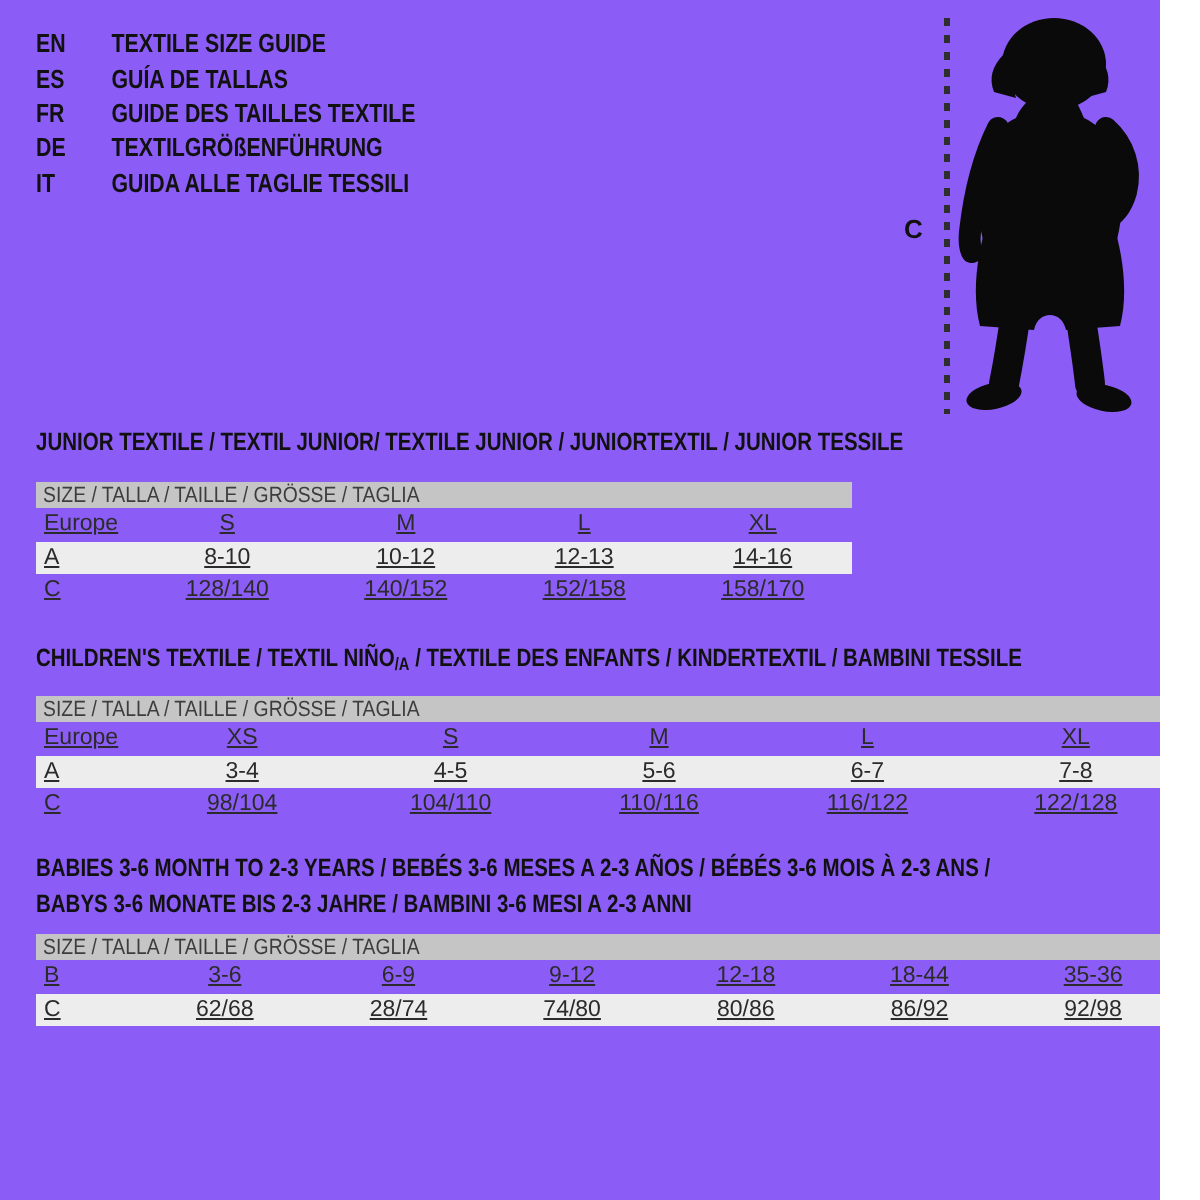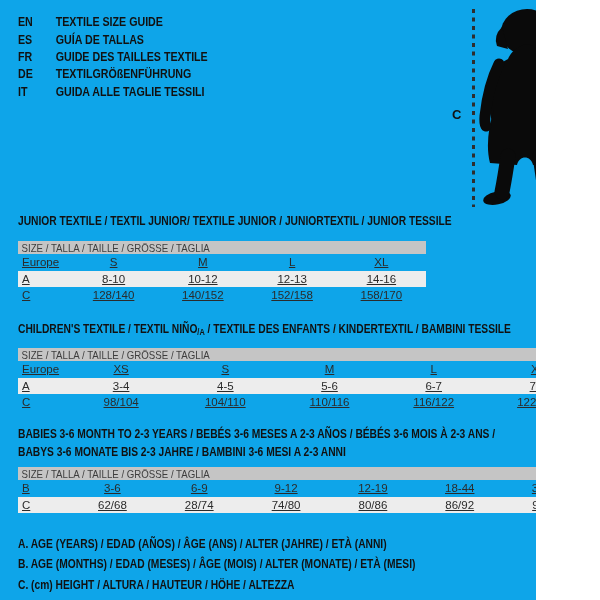--- a/index.html
+++ b/index.html
@@ -1,16 +1,16 @@
 <!DOCTYPE html>
 <html><head>
 <meta charset="utf-8">
 <style>
   html,body{margin:0;padding:0;background:#fff;}
-  .page{position:relative;width:536px;height:600px;background:#0ea5e9;overflow:hidden;
+  .page{position:relative;width:580px;height:600px;background:#8b5cf6;overflow:hidden;
         font-family:"Liberation Sans",sans-serif;color:#1f1f1f;}
 
   
   .lang-block{position:absolute;left:18px;top:13px;}
   .lang-row{display:flex;height:17.4px;align-items:center;font-weight:bold;font-size:13px;
             white-space:nowrap;transform:scaleX(.82);transform-origin:0 50%;color:#111;}
   .lang-code{flex:0 0 46px;}
 
   
   .measure-line{position:absolute;left:472px;top:9px;}
@@ -158,35 +158,30 @@
   <div class="size-table" style="left:18px;top:467px;width:572px;">
     <div class="band">
       <span class="band-text">SIZE / TALLA / TAILLE / GRÖSSE / TAGLIA</span>
     </div>
     <div>
         <div class="trow">
           <div class="cell cell-label">B</div>
           <div class="cell">3-6</div>
           <div class="cell">6-9</div>
           <div class="cell">9-12</div>
-          <div class="cell">12-19</div>
+          <div class="cell">12-18</div>
           <div class="cell">18-44</div>
           <div class="cell">35-36</div>
         </div>
         <div class="trow shaded">
           <div class="cell cell-label">C</div>
           <div class="cell">62/68</div>
           <div class="cell">28/74</div>
           <div class="cell">74/80</div>
           <div class="cell">80/86</div>
           <div class="cell">86/92</div>
           <div class="cell">92/98</div>
         </div>
       </div>
   </div>
 
-  <div class="legend-block">
-    <div class="legend-row">A. AGE (YEARS) / EDAD (AÑOS) / ÂGE (ANS) / ALTER (JAHRE) / ETÀ (ANNI)</div>
-    <div class="legend-row">B. AGE (MONTHS) / EDAD (MESES) / ÂGE (MOIS) / ALTER (MONATE) / ETÀ (MESI)</div>
-    <div class="legend-row">C. (cm) HEIGHT / ALTURA / HAUTEUR / HÖHE / ALTEZZA</div>
-  </div>
 
 </div>
 
 </body></html>

